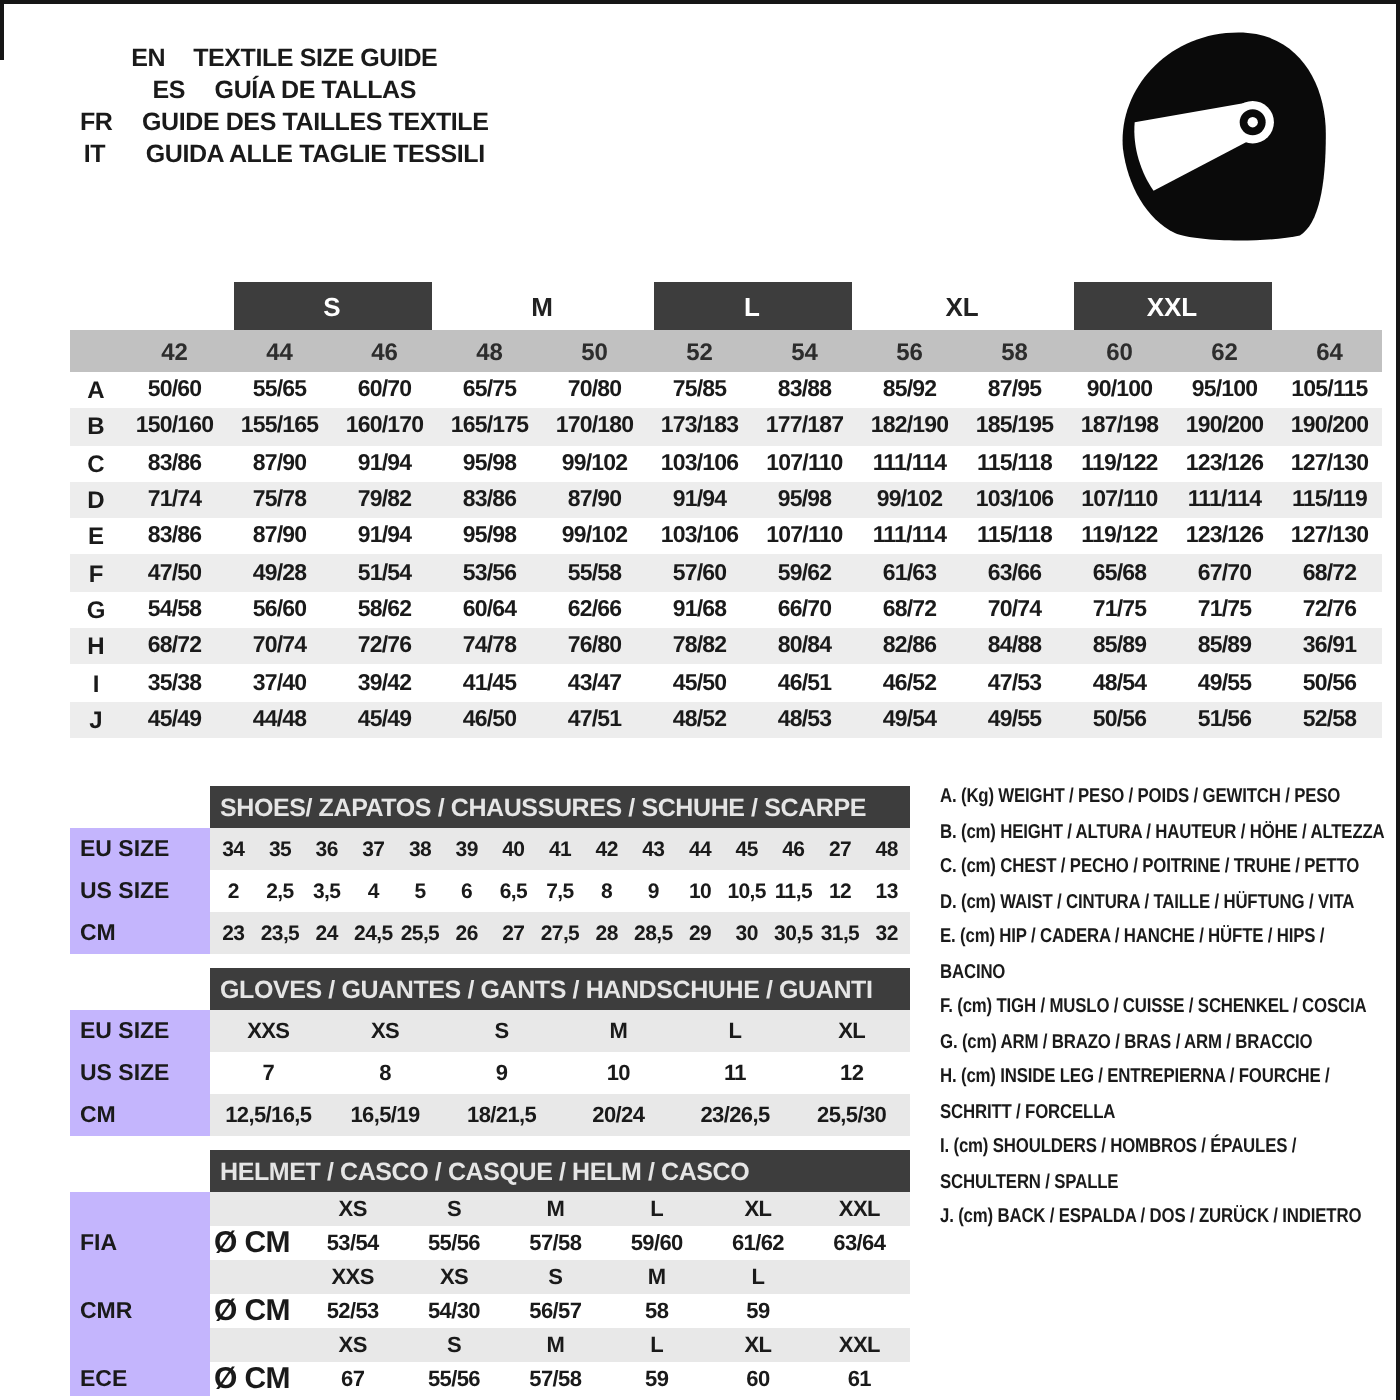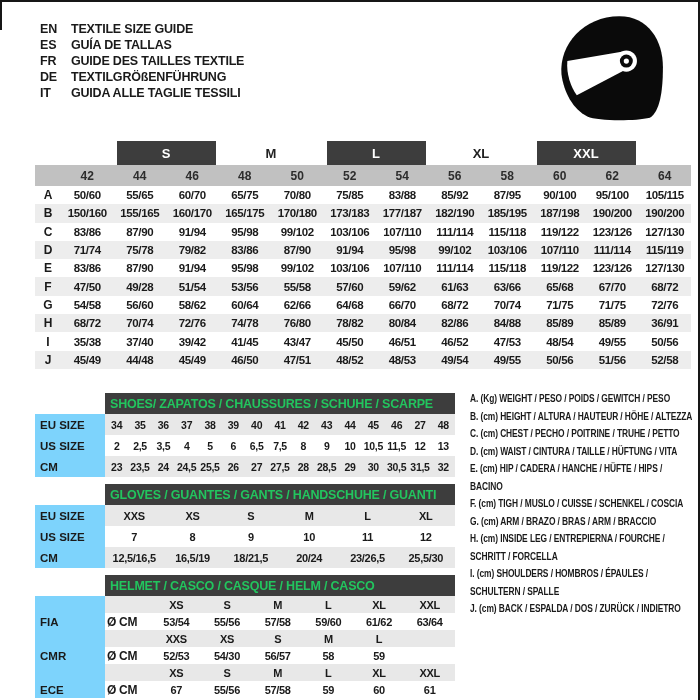--- a/index.html
+++ b/index.html
@@ -12,21 +12,21 @@
     overflow: hidden;
   }
 
   
   .frame-top   { position:absolute; left:0; top:0; width:700px; height:2px; background:#161616; }
   .frame-right { position:absolute; right:0; top:0; width:2px; height:700px; background:#161616; }
   .frame-left  { position:absolute; left:0; top:0; width:2px; height:30px; background:#161616; }
 
   
   .lang-block { position:absolute; left:40px; top:21px; }
-  .lang-row  { display:flex; line-height:16px; font-size:12.5px; letter-spacing:-0.2px; }
+  .lang-row  { display:flex; line-height:16px; font-size:12.5px; letter-spacing:-0.2px;justify-content:center; }
   .lang-code { width:31px; }
 
   
   .helmet-wrap { position:absolute; left:552px; top:8px; width:118px; height:118px; }
   .helmet-wrap svg { width:100%; height:100%; }
 
   
   .main-table { position:absolute; left:35px; top:141px; width:656px; }
   .grid13 { display:grid; grid-template-columns:26px repeat(12,1fr); }
   .group-row { height:24px; }
@@ -41,31 +41,31 @@
   .trow.stripe { background:#ededed; }
   .trow .cell { display:flex; align-items:center; justify-content:center; font-size:11.5px; letter-spacing:-0.4px; }
   .trow .rlabel { font-size:12px; letter-spacing:0; }
 
   
   .sub { position:absolute; left:35px; width:420px; }
   .shoes  { top:393px; }
   .gloves { top:484px; }
   .helmet-sub { top:575px;text-align:center; }
   .sub-header {
-    margin-left:70px; width:350px; height:21px; background:#3d3d3d; color:#22c55e;
+    margin-left:70px; width:350px; height:21px; background:#3d3d3d; color:#e5e5e5;
     font-size:12.5px; display:flex; align-items:center; padding-left:5px; letter-spacing:-0.2px;
   }
   .srow { display:grid; height:21px; }
   .shoes-grid  { grid-template-columns:70px repeat(15,1fr); }
   .gloves-grid { grid-template-columns:70px repeat(6,1fr); }
   .helmet-grid { grid-template-columns:70px 46px repeat(6,1fr); }
   .srow .cell { display:flex; align-items:center; justify-content:center; font-size:10.5px; letter-spacing:-0.3px; }
   .gloves-grid .cell, .helmet-grid .cell { font-size:11px; }
-  .srow .slabel { justify-content:flex-start; font-size:11.5px; letter-spacing:0; padding-left:5px; background:#7dd3fc; }
-  .srow .dlabel { justify-content:flex-start; padding-left:2px; font-size:12px; }
+  .srow .slabel { justify-content:flex-start; font-size:11.5px; letter-spacing:0; padding-left:5px; background:#c4b5fd; }
+  .srow .dlabel { justify-content:flex-start; padding-left:2px; font-size:15px; }
   .cell.gray { background:#e8e8e8; }
   .helmet-sub .srow { height:17px; }
 
   
   .legend { position:absolute; left:470px; top:390px; width:268px; transform:scaleX(0.84); transform-origin:left top; }
   .legend-item { font-size:10px; line-height:17.5px; letter-spacing:-0.1px; }
 </style>
 </head>
 <body>
 
@@ -78,24 +78,20 @@
     <span class="lang-code">EN</span>
     <span class="lang-title">TEXTILE SIZE GUIDE</span>
   </div>
   <div class="lang-row">
     <span class="lang-code">ES</span>
     <span class="lang-title">GUÍA DE TALLAS</span>
   </div>
   <div class="lang-row">
     <span class="lang-code">FR</span>
     <span class="lang-title">GUIDE DES TAILLES TEXTILE</span>
-  </div>
-  <div class="lang-row">
-    <span class="lang-code">DE</span>
-    <span class="lang-title">TEXTILGRÖßENFÜHRUNG</span>
   </div>
   <div class="lang-row">
     <span class="lang-code">IT</span>
     <span class="lang-title">GUIDA ALLE TAGLIE TESSILI</span>
   </div>
 </div>
 
 <div class="helmet-wrap">
   <svg viewBox="0 0 100 100" aria-hidden="true">
     <path fill="#0a0a0a" d="M57 7 C82 7 94 28 94 50 C94 72 91 88 83 93 C70 96 39 96 30 92 C18 86 10 72 8 56 C6 31 27 7 57 7 Z"></path>
@@ -220,21 +216,21 @@
         <div class="cell">67/70</div>
         <div class="cell">68/72</div>
       </div>
       <div class="trow grid13">
         <div class="cell rlabel">G</div>
         <div class="cell">54/58</div>
         <div class="cell">56/60</div>
         <div class="cell">58/62</div>
         <div class="cell">60/64</div>
         <div class="cell">62/66</div>
-        <div class="cell">64/68</div>
+        <div class="cell">91/68</div>
         <div class="cell">66/70</div>
         <div class="cell">68/72</div>
         <div class="cell">70/74</div>
         <div class="cell">71/75</div>
         <div class="cell">71/75</div>
         <div class="cell">72/76</div>
       </div>
       <div class="trow grid13 stripe">
         <div class="cell rlabel">H</div>
         <div class="cell">68/72</div>

